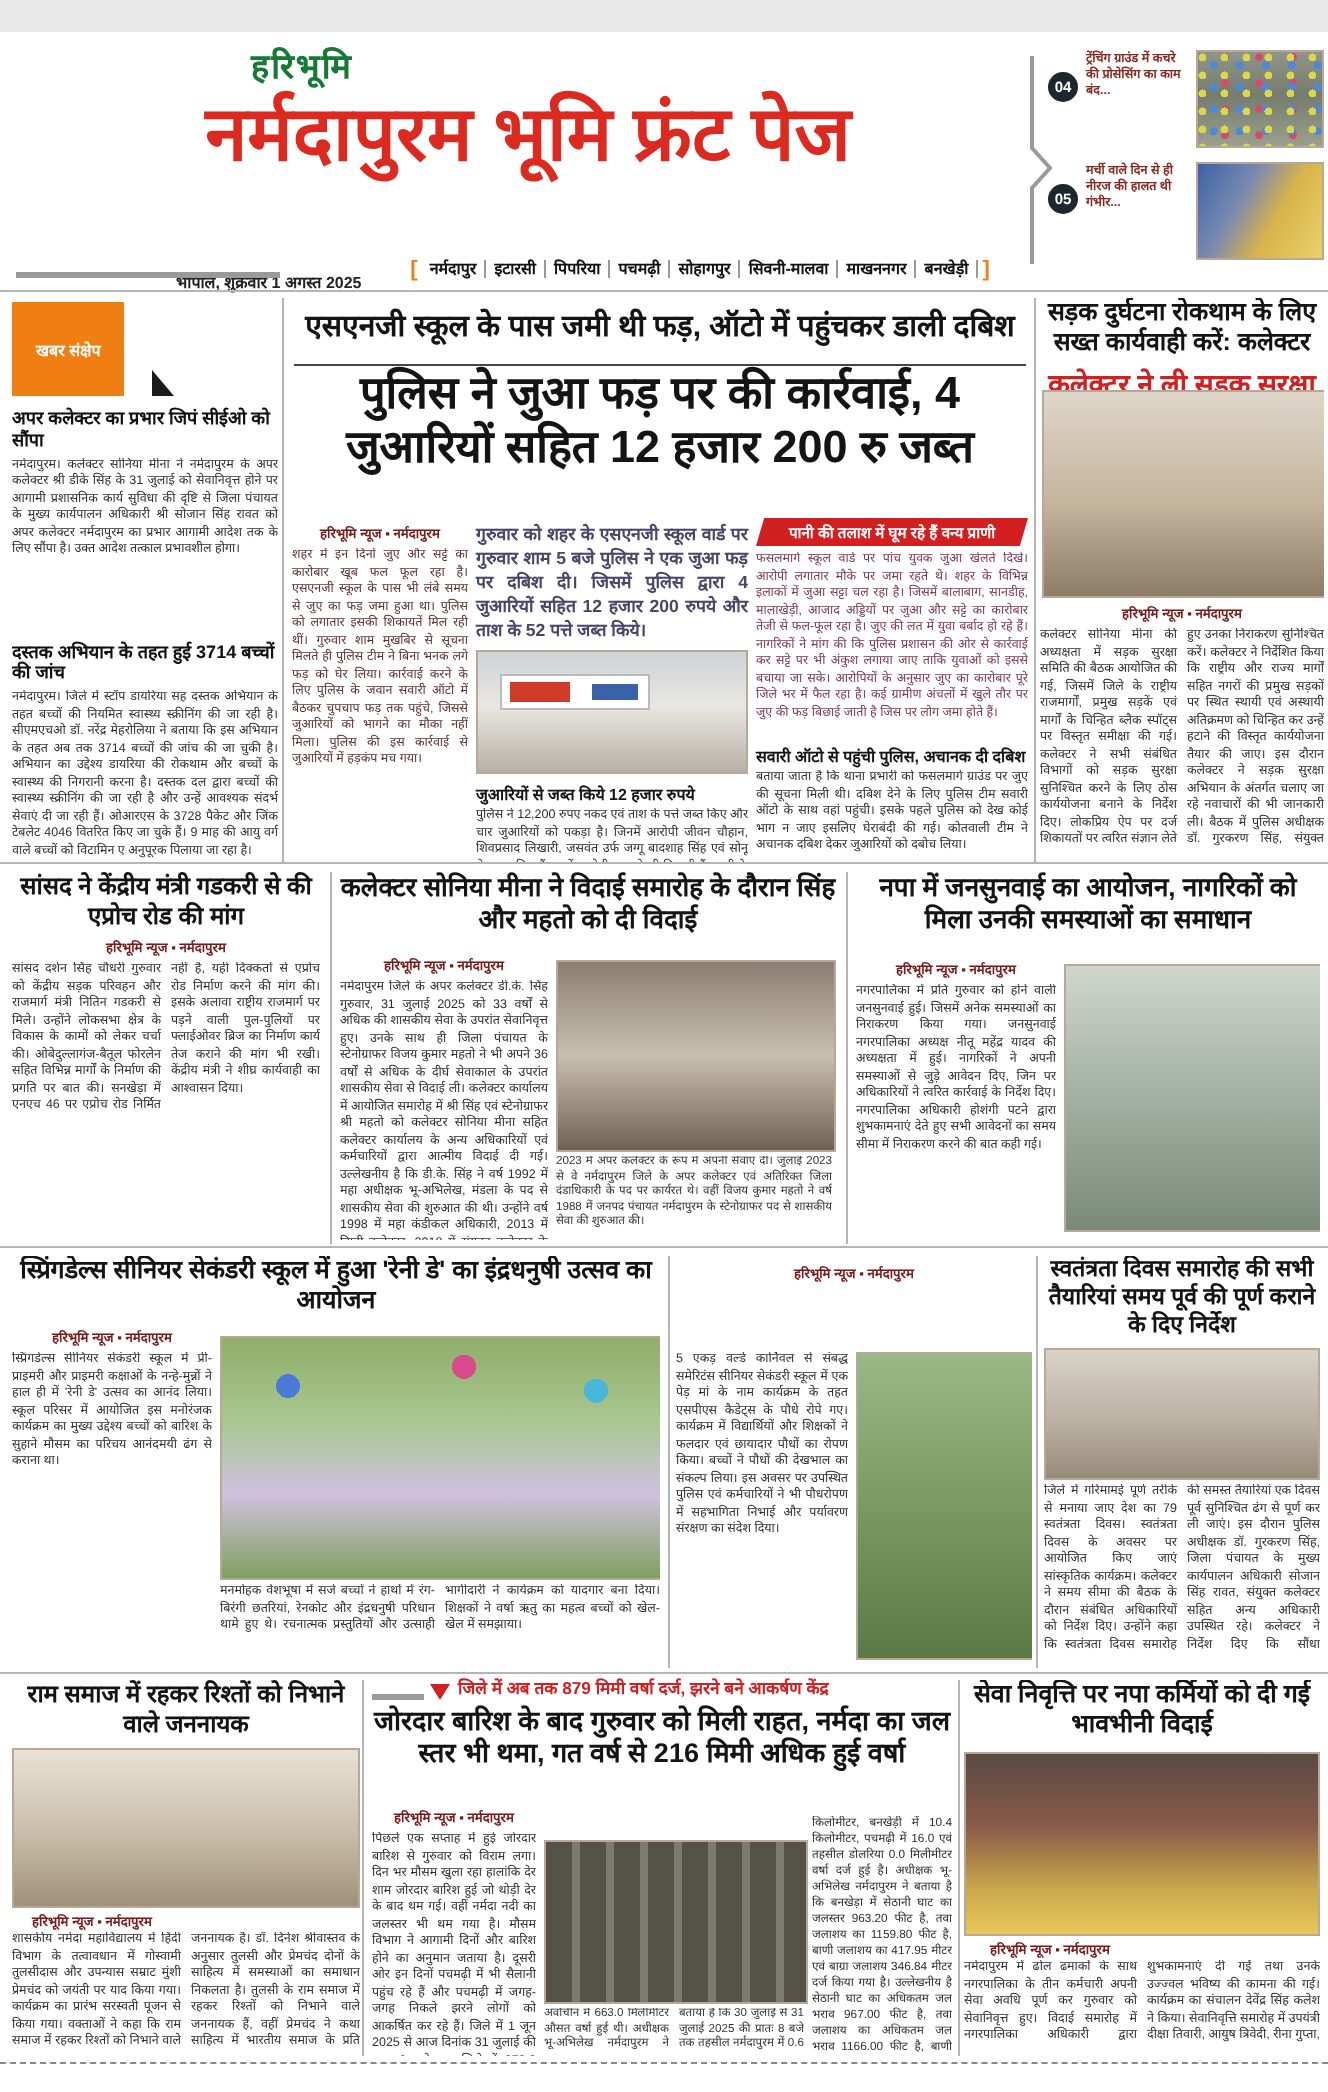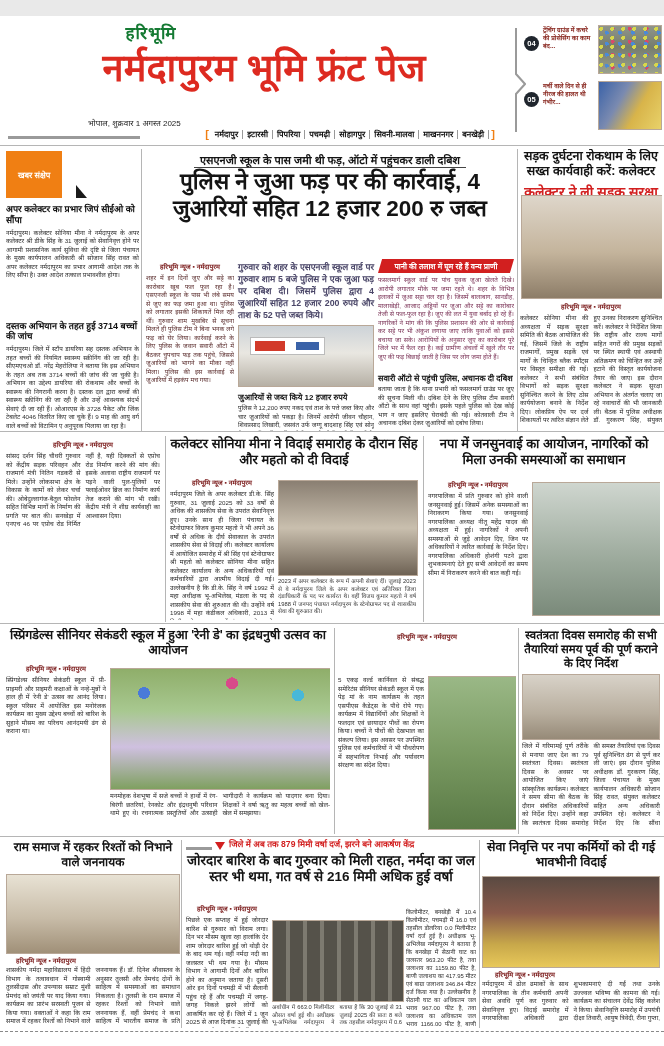--- a/index.html
+++ b/index.html
@@ -4,21 +4,21 @@
 <style>
   html,body{margin:0;padding:0;background:#e9e9e9;}
   .page{position:relative;width:664px;height:1046px;background:#ffffff;margin:16px auto;
         font-family:"Liberation Sans","DejaVu Sans",sans-serif;overflow:hidden;color:#222;}
   .abs{position:absolute;}
   
   .logo{position:absolute;left:103px;top:5px;width:96px;text-align:center;
         font-size:17px;font-weight:bold;color:#157a33;letter-spacing:1px;}
   .main-title{position:absolute;left:14px;top:22px;width:500px;text-align:center;
         font-size:38px;font-weight:800;color:#dd2a20;white-space:nowrap;line-height:1.6;}
-  .dateline{position:absolute;left:88px;top:101px;font-size:8px;font-weight:normal;color:#222;}
+  .dateline{position:absolute;left:88px;top:119px;font-size:8px;font-weight:bold;color:#222;}
   .nav{position:absolute;left:150px;top:112px;width:400px;text-align:center;font-size:8px;
        font-weight:bold;color:#111;white-space:nowrap;}
   .nav .city{padding:0 4px;border-right:1px solid #999;}
   .nav .city:last-child{border-right:none;}
   .nav .brk{color:#f07f13;font-weight:800;font-size:11px;vertical-align:-1px;padding:0 2px;}
   .nav-line{position:absolute;left:8px;top:120px;width:132px;height:3px;background:#9a9a9a;}
   .hdr-rule{position:absolute;left:0;top:129px;width:664px;height:1px;background:#b5b5b5;}
   
   .teasers{position:absolute;left:514px;top:4px;width:148px;height:112px;}
   .t-bracket{position:absolute;left:0px;top:6px;}
@@ -46,22 +46,22 @@
   
   .briefs{position:absolute;left:6px;top:135px;width:133px;height:280px;overflow:hidden;}
   .briefs-label{display:inline-block;background:#f07f13;color:#fff;font-size:8px;font-weight:bold;
         padding:18px 12px;position:relative;}
   .briefs-tri{display:inline-block;width:0;height:0;border-left:11px solid #1a1a1a;
         border-top:13px solid transparent;vertical-align:bottom;margin-left:14px;}
   .brief-title{font-size:9px;font-weight:800;color:#111;line-height:1.2;margin:6px 0 3px 0;}
   
   .lead{position:absolute;left:144px;top:133px;width:372px;height:282px;overflow:hidden;}
   .kicker{text-align:center;}
-  .kicker span{display:inline-block;font-size:11px;font-weight:800;color:#141414;
-        border-bottom:1px solid #444;padding:3px 6px 0 6px;}
+  .kicker span{display:inline-block;font-size:15px;font-weight:800;color:#141414;
+        border-bottom:1px solid #444;padding:3px 6px 10px 6px;}
   .lead-hl{font-size:22.5px;}
   .lead-lead{font-size:8.8px;font-weight:bold;color:#4a4668;line-height:1.35;text-align:justify;}
   .subhead{font-size:8px;font-weight:800;color:#141414;margin:0 0 2px 0;}
   .ribbon{background:#d21f1f;color:#fff;font-size:7.6px;font-weight:bold;text-align:center;
         padding:2px 0;clip-path:polygon(3% 0,100% 0,97% 100%,0 100%);}
   .box-body{color:#7c3558;}
   .ph-building{background:linear-gradient(180deg,#cdd3d8 0%,#e9e7e1 45%,#b6b0a5 100%);position:relative;}
   .hoard{position:absolute;left:8%;top:18%;width:55%;height:26%;background:#fff;border:1px solid #bbb;}
   .hoard i{position:absolute;left:6%;top:20%;width:40%;height:60%;background:#d23a2a;}
   .hoard b{position:absolute;right:8%;top:25%;width:30%;height:50%;background:#3a62a8;}
@@ -172,20 +172,21 @@
     <h2 class="hl" style="font-size:12.5px;">सड़क दुर्घटना रोकथाम के लिए सख्त कार्यवाही करें: कलेक्टर</h2>
     <div class="road-sub">कलेक्टर ने ली सड़क सुरक्षा समिति की बैठक</div>
     <div class="photo ph-meeting1" style="position:absolute;left:1px;top:46px;width:140px;height:102px;"></div>
     <div class="abs" style="left:0;top:153px;width:142px;">
       <div class="byline">हरिभूमि न्यूज ▪ नर्मदापुरम</div>
       <div class="body cols2" style="height:118px;margin-top:3px;">कलेक्टर सोनिया मीना की अध्यक्षता में सड़क सुरक्षा समिति की बैठक आयोजित की गई, जिसमें जिले के राष्ट्रीय राजमार्गों, प्रमुख सड़कें एवं मार्गों के चिन्हित ब्लैक स्पॉट्स पर विस्तृत समीक्षा की गई। कलेक्टर ने सभी संबंधित विभागों को सड़क सुरक्षा सुनिश्चित करने के लिए ठोस कार्ययोजना बनाने के निर्देश दिए। लोकप्रिय ऐप पर दर्ज शिकायतों पर त्वरित संज्ञान लेते हुए उनका निराकरण सुनिश्चित करें। कलेक्टर ने निर्देशित किया कि राष्ट्रीय और राज्य मार्गों सहित नगरों की प्रमुख सड़कों पर स्थित स्थायी एवं अस्थायी अतिक्रमण को चिन्हित कर उन्हें हटाने की विस्तृत कार्ययोजना तैयार की जाए। इस दौरान कलेक्टर ने सड़क सुरक्षा अभियान के अंतर्गत चलाए जा रहे नवाचारों की भी जानकारी ली। बैठक में पुलिस अधीक्षक डॉ. गुरकरण सिंह, संयुक्त कलेक्टर संजय राठक, सिटी मजिस्ट्रेट बृजेन्द्र रावत सहित परिवहन, लोक निर्माण, नगर निगम और अन्य विभागों के अधिकारी उपस्थित रहे।</div>
     </div>
   </div>
 
   <div class="abs" style="left:6px;top:420px;width:154px;height:184px;overflow:hidden;">
+    <h2 class="hl" style="font-size:12px;">सांसद ने केंद्रीय मंत्री गडकरी से की एप्रोच रोड की मांग</h2>
     <div class="byline" style="margin-top:4px;">हरिभूमि न्यूज ▪ नर्मदापुरम</div>
     <div class="body cols2" style="height:122px;margin-top:3px;">सांसद दर्शन सिंह चौधरी गुरुवार को केंद्रीय सड़क परिवहन और राजमार्ग मंत्री नितिन गडकरी से मिले। उन्होंने लोकसभा क्षेत्र के विकास के कामों को लेकर चर्चा की। ओबेदुल्लागंज-बैतूल फोरलेन सहित विभिन्न मार्गों के निर्माण की प्रगति पर बात की। सनखेड़ा में एनएच 46 पर एप्रोच रोड निर्मित नहीं है, यही दिक्कतों से एप्रोच रोड निर्माण करने की मांग की। इसके अलावा राष्ट्रीय राजमार्ग पर पड़ने वाली पुल-पुलियों पर फ्लाईओवर ब्रिज का निर्माण कार्य तेज कराने की मांग भी रखी। केंद्रीय मंत्री ने शीघ्र कार्यवाही का आश्वासन दिया।</div>
   </div>
 
   <div class="abs" style="left:170px;top:420px;width:248px;height:184px;overflow:hidden;">
     <h2 class="hl" style="font-size:13px;">कलेक्टर सोनिया मीना ने विदाई समारोह के दौरान सिंह और महतो को दी विदाई</h2>
     <div class="abs" style="left:0;top:42px;width:104px;">
       <div class="byline">हरिभूमि न्यूज ▪ नर्मदापुरम</div>
       <div class="body" style="height:130px;margin-top:3px;">नर्मदापुरम जिले के अपर कलेक्टर डी.के. सिंह गुरुवार, 31 जुलाई 2025 को 33 वर्षों से अधिक की शासकीय सेवा के उपरांत सेवानिवृत्त हुए। उनके साथ ही जिला पंचायत के स्टेनोग्राफर विजय कुमार महतो ने भी अपने 36 वर्षों से अधिक के दीर्घ सेवाकाल के उपरांत शासकीय सेवा से विदाई ली। कलेक्टर कार्यालय में आयोजित समारोह में श्री सिंह एवं स्टेनोग्राफर श्री महतो को कलेक्टर सोनिया मीना सहित कलेक्टर कार्यालय के अन्य अधिकारियों एवं कर्मचारियों द्वारा आत्मीय विदाई दी गई। उल्लेखनीय है कि डी.के. सिंह ने वर्ष 1992 में महा अधीक्षक भू-अभिलेख, मंडला के पद से शासकीय सेवा की शुरुआत की थी। उन्होंने वर्ष 1998 में महा कंडीकल अधिकारी, 2013 में डिप्टी कलेक्टर, 2018 में संयुक्त कलेक्टर के पद पर सेवाएं दीं।</div>
     </div>

